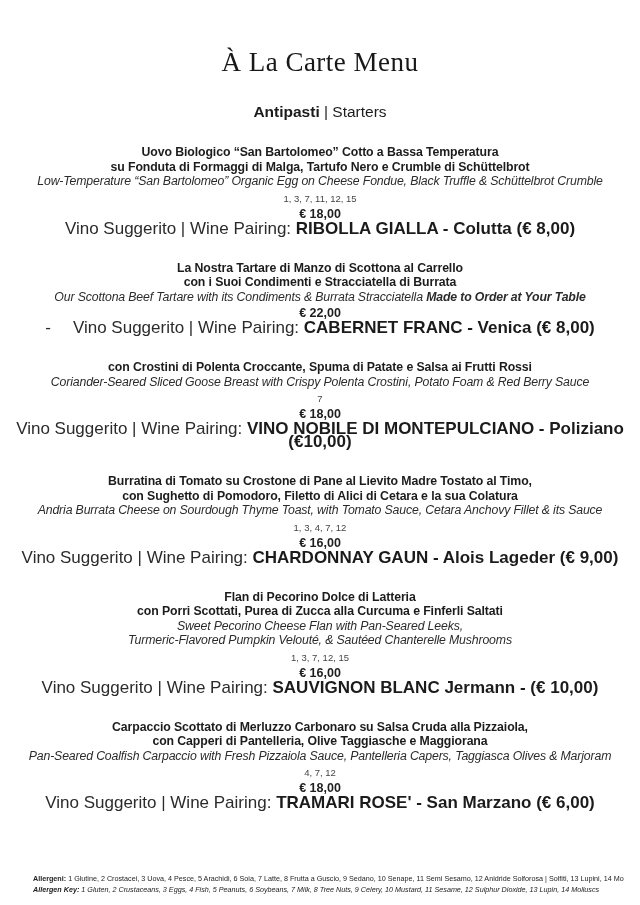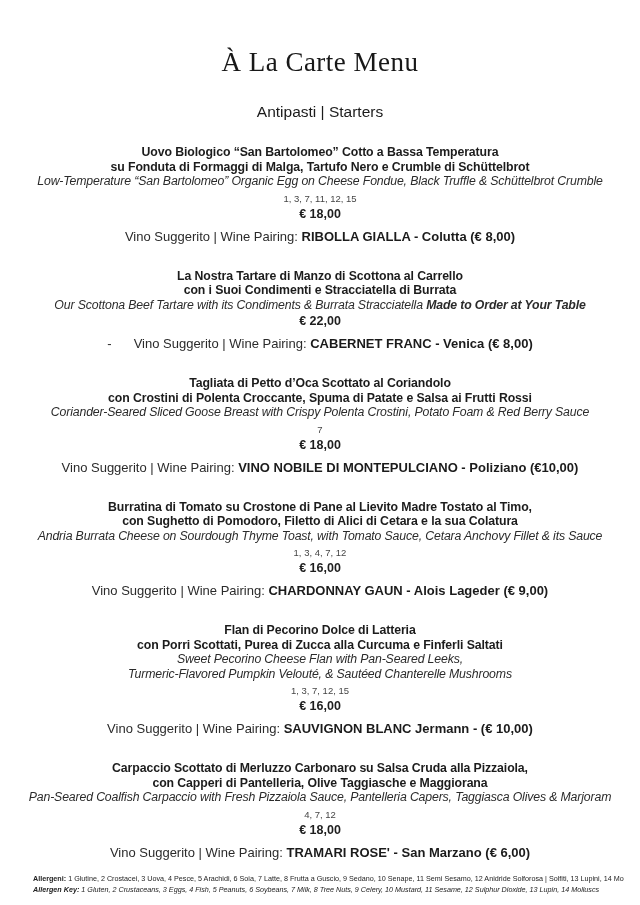--- a/index.html
+++ b/index.html
@@ -12,38 +12,38 @@
   .menu { padding-top: 28px; text-align: center; }
   .title {
     font-family: "Liberation Serif", serif;
     font-size: 27px; font-weight: 400; line-height: 32px;
     letter-spacing: 0.5px; color: #181818;
   }
   .section-heading {
     margin-top: 25px; margin-bottom: 24px;
     font-size: 15.5px; line-height: 18px; color: #1b1b1b;
   }
-  .section-it { font-weight: 400; }
+  .section-it { font-weight: 700; }
   .section-sep, .section-en { font-weight: 400; }
   .dishes { }
   .dish { margin-bottom: 26px; }
   .dish-name {
     font-size: 12.3px; font-weight: 700; line-height: 14.5px;
     letter-spacing: -0.1px; color: #1c1c1c;
   }
   .dish-desc {
     font-size: 12.3px; font-style: italic; line-height: 14.5px;
     letter-spacing: -0.15px; color: #2b2b2b;
   }
   .desc-em { font-weight: 700; }
   .allergens {
     font-size: 9.5px; line-height: 12px; margin-top: 4px; color: #454545;
   }
   .price { font-size: 12.5px; font-weight: 700; line-height: 15px; margin-top: 2px; }
-  .wine { font-size: 13px; line-height: 13px; margin-top: 8px; color: #2b2b2b; }
+  .wine { font-size: 17px; line-height: 13px; margin-top: 0; color: #2b2b2b; }
   .wine-dash:not(:empty) { padding-right: 22px; }
   .wine-value { font-weight: 700; color: #1b1b1b; }
   .footer {
     position: absolute; left: 33px; right: 16px; bottom: 10px;
     text-align: left; font-size: 7.2px; line-height: 11px;
     color: #222; white-space: nowrap; overflow: hidden;
   }
   .footer-bold { font-weight: 700; }
   .footer-line2 { font-style: italic; }
   .footer-line2 .footer-bold { }
@@ -71,21 +71,20 @@
 
     <article class="dish">
       <div class="dish-name">La Nostra Tartare di Manzo di Scottona al Carrello</div>
       <div class="dish-name">con i Suoi Condimenti e Stracciatella di Burrata</div>
       <div class="dish-desc"><span>Our Scottona Beef Tartare with its Condiments &amp; Burrata Stracciatella </span><span class="desc-em">Made to Order at Your Table</span></div>
       <div class="price">€ 22,00</div>
       <div class="wine"><span class="wine-dash">-</span><span class="wine-label">Vino Suggerito | Wine Pairing:</span> <span class="wine-value">CABERNET FRANC - Venica (€ 8,00)</span></div>
     </article>
 
     <article class="dish">
-      <div class="dish-name">Tagliata di Petto d’Oca Scottato al Coriandolo</div>
       <div class="dish-name">con Crostini di Polenta Croccante, Spuma di Patate e Salsa ai Frutti Rossi</div>
       <div class="dish-desc"><span>Coriander-Seared Sliced Goose Breast with Crispy Polenta Crostini, Potato Foam &amp; Red Berry Sauce</span><span class="desc-em"></span></div>
       <div class="allergens">7</div>
       <div class="price">€ 18,00</div>
       <div class="wine"><span class="wine-dash"></span><span class="wine-label">Vino Suggerito | Wine Pairing:</span> <span class="wine-value">VINO NOBILE DI MONTEPULCIANO - Poliziano (€10,00)</span></div>
     </article>
 
     <article class="dish">
       <div class="dish-name">Burratina di Tomato su Crostone di Pane al Lievito Madre Tostato al Timo,</div>
       <div class="dish-name">con Sughetto di Pomodoro, Filetto di Alici di Cetara e la sua Colatura</div>

